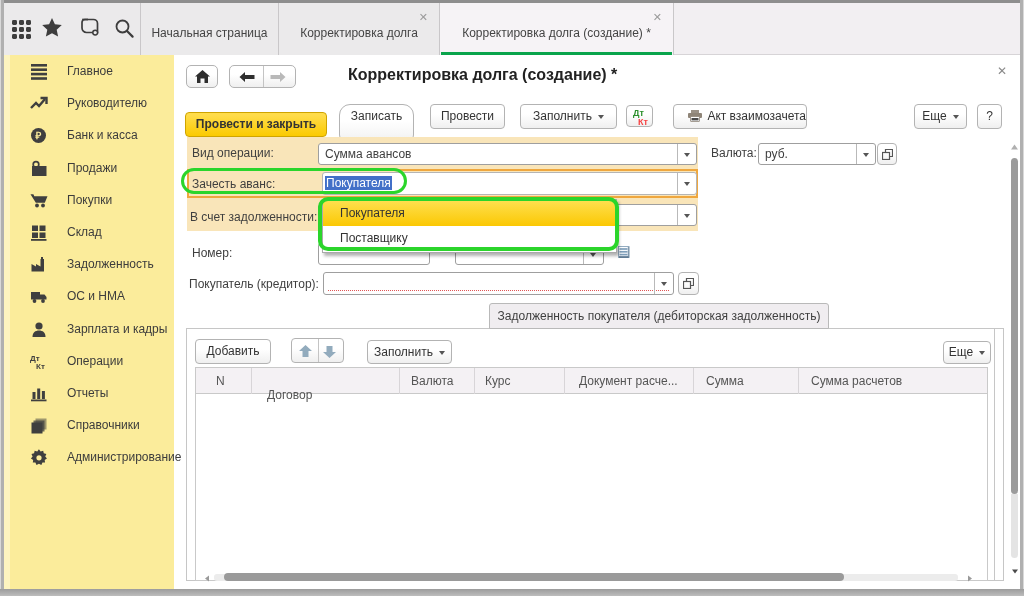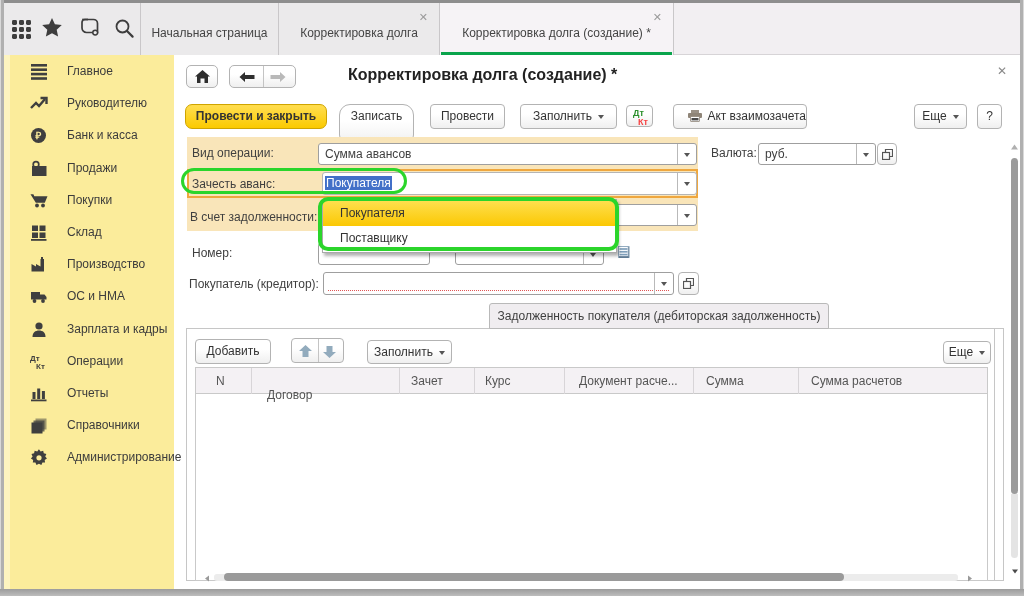--- a/index.html
+++ b/index.html
@@ -129,21 +129,21 @@
           <circle cx="7" cy="13.5" r="1.9" fill="#3f3f3f"></circle>
           <circle cx="13" cy="13.5" r="1.9" fill="#3f3f3f"></circle>
         </svg>
         <div class="tx">Покупки</div>
       </div>
     <div class="mi" style="top:193px">
         <svg class="ic" viewBox="0 0 18 17">
           <path d="M1.5 15.5 V8 L6 10.5 V8 L10.5 10.5 V3 H14 V15.5 Z" fill="#3f3f3f"></path>
           <rect x="11" y="1" width="2" height="3" fill="#3f3f3f"></rect>
         </svg>
-        <div class="tx">Производство</div>
+        <div class="tx">Задолженность</div>
       </div>
     <div class="mi" style="top:225px">
         <svg class="ic" viewBox="0 0 18 17">
           <rect x="1" y="4" width="9" height="7.5" fill="#3f3f3f"></rect>
           <path d="M10 6.5 H14.5 L16.5 9 V11.5 H10 Z" fill="#3f3f3f"></path>
           <circle cx="4.5" cy="13" r="1.9" fill="#3f3f3f"></circle>
           <circle cx="13" cy="13" r="1.9" fill="#3f3f3f"></circle>
         </svg>
         <div class="tx">ОС и НМА</div>
       </div>
@@ -200,21 +200,21 @@
       <svg width="16" height="12" viewBox="0 0 16 12" style="position:absolute;left:9px;top:5px">
           <path d="M6 1 L6 4 H15.5 V8 H6 L6 11 L0.5 6 Z" fill="#2e2e2e"></path>
         </svg>
       <svg width="16" height="12" viewBox="0 0 16 12" style="position:absolute;right:9px;top:5px">
           <path d="M10 1 L10 4 H0.5 V8 H10 L10 11 L15.5 6 Z" fill="#b9b9b9"></path>
         </svg>
     </div>
     <div class="abs" style="left:174px;top:11px;font-size:16px;font-weight:bold;color:#222;">Корректировка долга (создание) *</div>
     <div class="abs" style="left:823px;top:9px;font-size:12px;color:#8a8a8a;">✕</div>
 
-    <div class="btn" style="left:11px;top:49px;width:142px;height:25px;line-height:23px;font-weight:bold;background:linear-gradient(#ffdc4a 10%,#fbca00);border-color:#cfa400;border-radius:7px;">Провести и закрыть</div>
+    <div class="btn" style="left:11px;top:57px;width:142px;height:25px;line-height:23px;font-weight:bold;background:linear-gradient(#ffdc4a 10%,#fbca00);border-color:#cfa400;">Провести и закрыть</div>
     <div class="btn" style="left:165px;top:49px;width:75px;height:42px;line-height:23px;border-radius:11px;">Записать</div>
     <div class="btn" style="left:256px;top:49px;width:75px;height:25px;line-height:23px;">Провести</div>
     <div class="btn" style="left:346px;top:49px;width:97px;height:25px;line-height:23px;">Заполнить<span class="caret"></span></div>
     <div class="btn" style="left:452px;top:50px;width:27px;height:22px;">
       <div style="position:absolute;left:6px;top:2px;font-size:9px;font-weight:bold;color:#2a8f2a;">Дт</div>
       <div style="position:absolute;left:11px;top:11px;font-size:9px;font-weight:bold;color:#f64444;">Кт</div>
     </div>
     <div class="btn" style="left:499px;top:49px;width:134px;height:25px;line-height:23px;text-align:right;">
       <svg width="14" height="12" viewBox="0 0 14 12" style="vertical-align:-2px;margin-right:5px">
           <rect x="3" y="0" width="8" height="3" fill="#9a9186"></rect>
@@ -308,21 +308,21 @@
           <path d="M6.5 13 L0 7 H3.5 V1 H9.5 V7 H13 Z" fill="#92abbd"></path>
         </svg>
     </div>
     <div class="btn" style="left:193px;top:285px;width:85px;height:24px;line-height:22px;">Заполнить<span class="caret"></span></div>
     <div class="btn" style="left:769px;top:286px;width:48px;height:23px;line-height:21px;">Еще<span class="caret"></span></div>
 
     <div class="abs" style="left:21px;top:312px;width:793px;height:214px;border:1px solid #c9c9c9;background:#fff;"></div>
     <div class="abs" style="left:21px;top:312px;width:793px;height:27px;background:#f4f1f4;border:1px solid #c9c9c9;color:#555;">
       <div class="abs" style="left:20px;top:6px;">N</div>
       <div class="abs" style="left:71px;top:20px;">Договор</div>
-      <div class="abs" style="left:215px;top:6px;">Зачет</div>
+      <div class="abs" style="left:215px;top:6px;">Валюта</div>
       <div class="abs" style="left:289px;top:6px;">Курс</div>
       <div class="abs" style="left:383px;top:6px;">Документ расче...</div>
       <div class="abs" style="left:510px;top:6px;">Сумма</div>
       <div class="abs" style="left:615px;top:6px;">Сумма расчетов</div>
       <div class="abs" style="left:55px;top:0;width:1px;height:26px;background:#d8d5d8;"></div>
       <div class="abs" style="left:203px;top:0;width:1px;height:26px;background:#d8d5d8;"></div>
       <div class="abs" style="left:278px;top:0;width:1px;height:26px;background:#d8d5d8;"></div>
       <div class="abs" style="left:368px;top:0;width:1px;height:26px;background:#d8d5d8;"></div>
       <div class="abs" style="left:497px;top:0;width:1px;height:26px;background:#d8d5d8;"></div>
       <div class="abs" style="left:602px;top:0;width:1px;height:26px;background:#d8d5d8;"></div>

